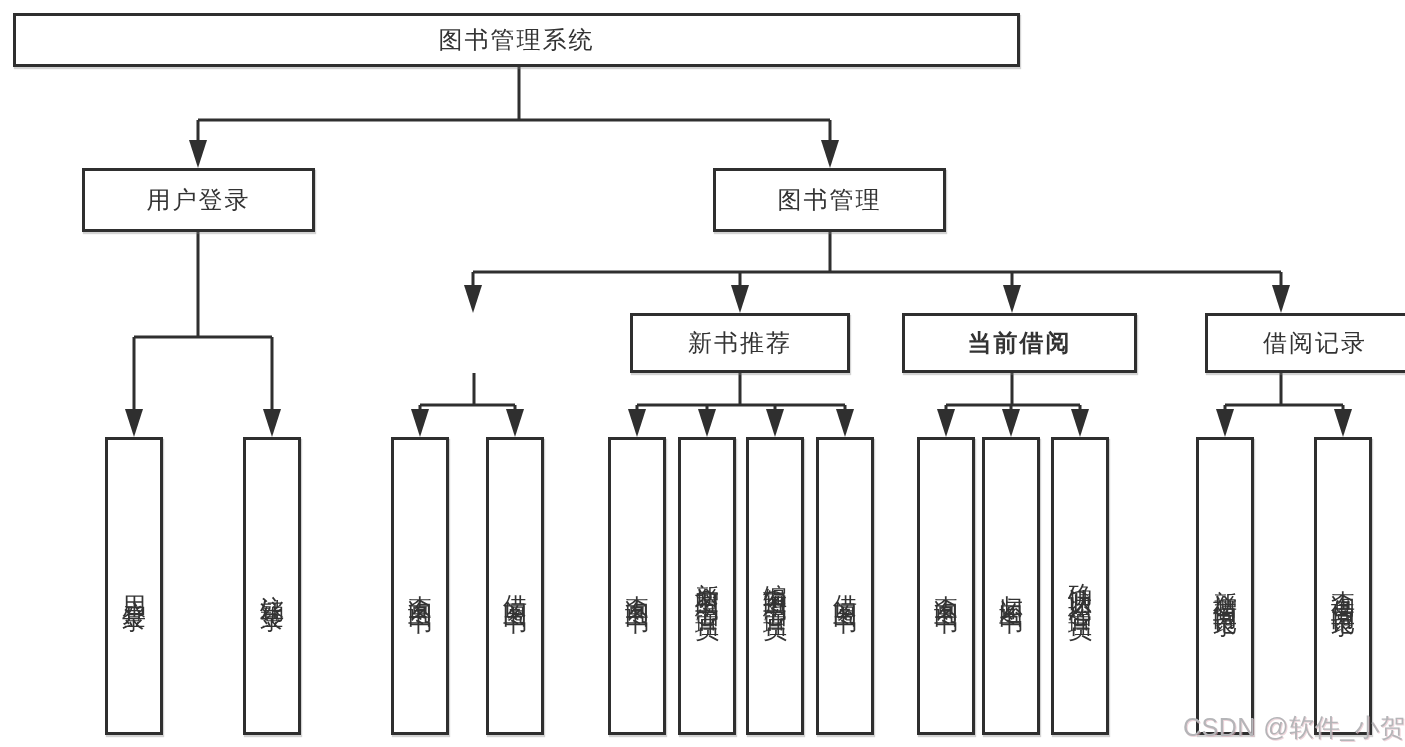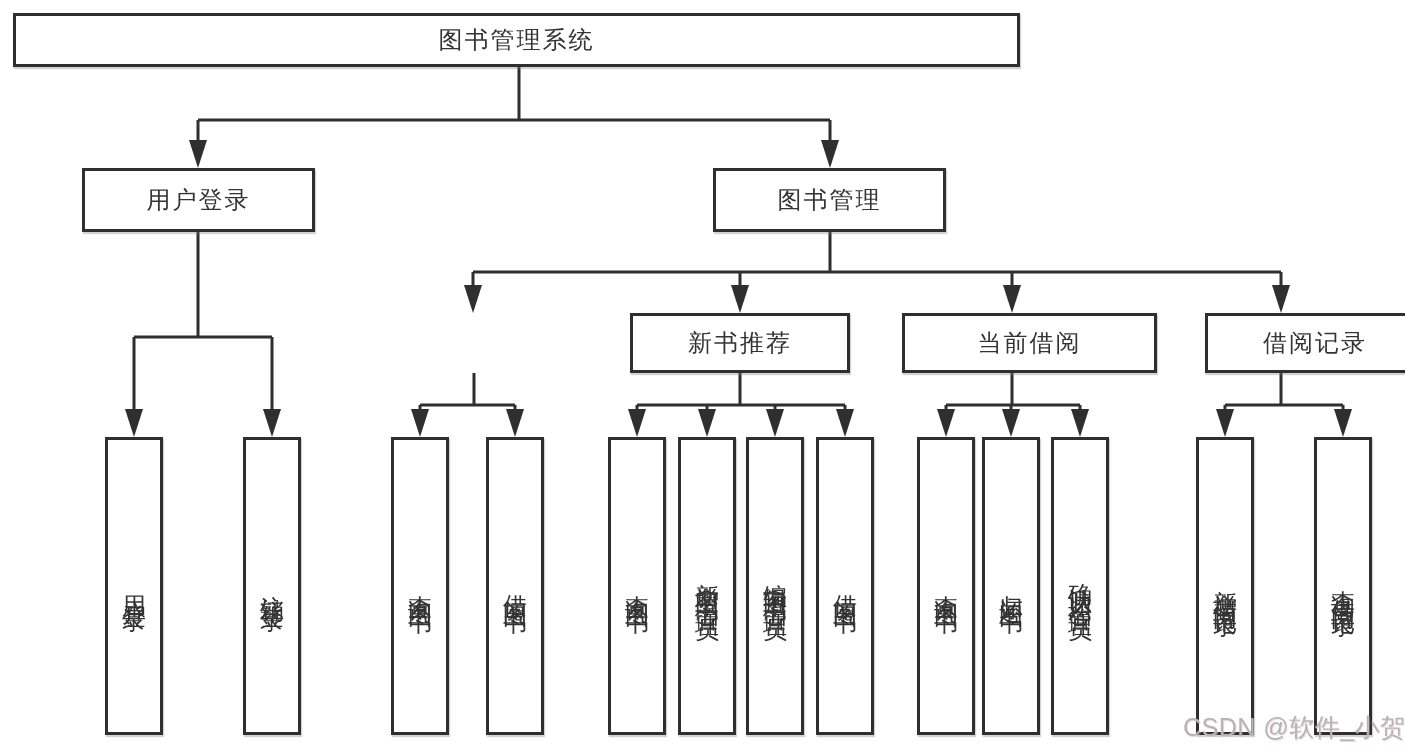--- a/index.html
+++ b/index.html
@@ -110,21 +110,21 @@
   <div class="box" style="left:82px; top:168px; width:233px; height:64px;">
     <span>用户登录</span>
   </div>
   <div class="box" style="left:713px; top:168px; width:233px; height:64px;align-items:center;">
     <span>图书管理</span>
   </div>
 
   <div class="box" style="left:630px; top:313px; width:220px; height:60px;">
     <span>新书推荐</span>
   </div>
-  <div class="box" style="left:902px; top:313px; width:255px; height:60px;">
+  <div class="box" style="left:902px; top:313px; width:235px; height:60px;font-weight:bold;">
     <span>当前借阅</span>
   </div>
   <div class="box" style="left:1171px; top:313px; width:220px; height:60px;margin-left:34px;">
     <span>借阅记录</span>
   </div>
 
   <div class="leaf" style="left:105px;">
     <span class="vtext">用户登录</span>
   </div>
   <div class="leaf" style="left:243px;">

